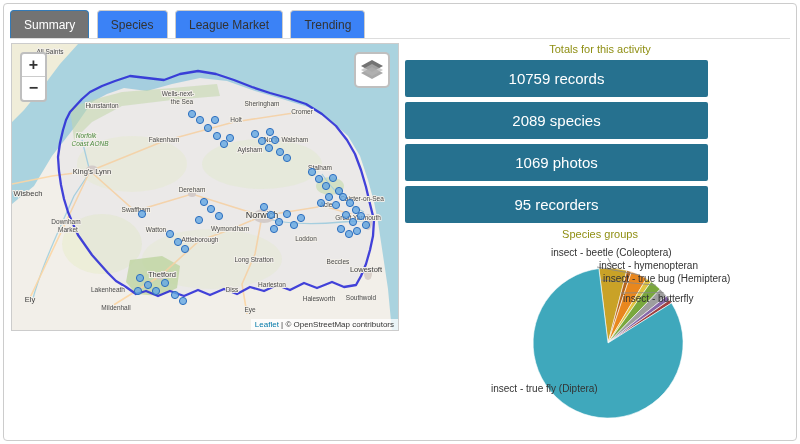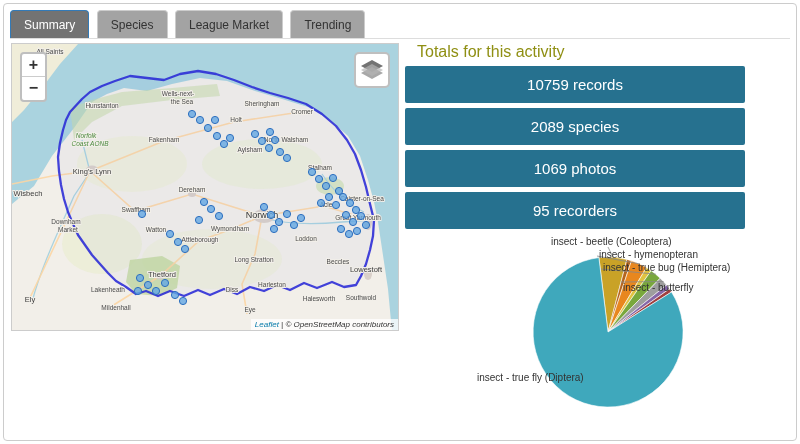--- a/index.html
+++ b/index.html
@@ -1,42 +1,42 @@
 <!DOCTYPE html>
 <html><head>
 <meta charset="utf-8">
 <style>
   * { box-sizing: border-box; margin: 0; padding: 0; }
   html,body { width:800px; height:444px; background:#fff; font-family:"Liberation Sans","DejaVu Sans",sans-serif; overflow:hidden; }
   #wrapper { position:absolute; left:3px; top:3px; width:794px; height:438px; border:1px solid #ccc; border-radius:4px; background:#fff; }
 
   
   #tabbar { position:absolute; left:6px; right:6px; top:6px; height:29px; border-bottom:1px solid #ddd; }
-  .tab { display:inline-block; font-size:12px; padding:7px 13px 6px; margin-right:3px; border:1px solid #ccc; border-bottom:none; border-radius:4px 4px 0 0; background:#a3a3a3; color:#333; cursor:pointer; position:relative; top:0px; }
+  .tab { display:inline-block; font-size:12px; padding:7px 13px 6px; margin-right:3px; border:1px solid #ccc; border-bottom:none; border-radius:4px 4px 0 0; background:#3b82f6; color:#333; cursor:pointer; position:relative; top:0px; }
   .tab.active { background:#737373; border-color:#337ab7; color:#fff; }
 
   
   #map { position:absolute; left:7px; top:39px; width:388px; height:288px; border:1px solid #ccc; background:#f2efe9; overflow:hidden; }
   #map-svg { position:absolute; left:0; top:0; }
   .pl-sm { font-size:6.5px; fill:#4a4a4a; }
   .pl-md { font-size:7.5px; fill:#3c3c3c; }
   .pl-lg { font-size:9px; fill:#333; }
   .pl-aonb { font-size:6.5px; font-style:italic; fill:#4c8a3f; }
   .pl { text-anchor:middle; paint-order:stroke; stroke:#f2efe9; stroke-width:2px; font-family:"Liberation Sans","DejaVu Sans",sans-serif; }
   #zoomctl { position:absolute; left:8px; top:8px; width:27px; border:2px solid rgba(0,0,0,0.25); border-radius:4px; background:#fff; z-index:5; }
   .zbtn { width:23px; height:23px; line-height:22px; text-align:center; font-size:16px; font-weight:bold; color:#333; cursor:pointer; }
   .zbtn:first-child { border-bottom:1px solid #ccc; }
   #layersctl { position:absolute; right:8px; top:8px; width:36px; height:36px; border:2px solid rgba(0,0,0,0.25); border-radius:5px; background:#fff; z-index:5; display:flex; align-items:center; justify-content:center; cursor:pointer; }
-  #attribution { position:absolute; right:0; bottom:0; background:rgba(255,255,255,0.75); font-size:8px; color:#333; padding:1px 4px; z-index:5;font-style:italic; }
+  #attribution { position:absolute; right:0; bottom:0; background:rgba(255,255,255,0.75); font-size:8px; color:#333; padding:1px 4px; z-index:5; }
   #attribution a { color:#0078a8; text-decoration:none; }
 
   
   #rightpanel { position:absolute; left:399px; top:37px; width:380px; bottom:2px; }
-  .panel-heading { font-size:16px; color:#8f8f13; margin:2px 0 5px 14px; }
-  .statbox { width:340px; height:37px; margin:0 7px 5px 2px; background:#26718f; border-radius:2px; color:#fff; font-size:15px; text-align:center; line-height:37px; }
+  .panel-heading { font-size:11px; color:#8f8f13; margin:2px 0 5px 14px;text-align:center; }
+  .statbox { width:303px; height:37px; margin:0 7px 5px 2px; background:#26718f; border-radius:2px; color:#fff; font-size:15px; text-align:center; line-height:37px; }
   #piewrap { position:relative; width:380px; height:205px; margin-top:3px; }
   #pie-svg { position:absolute; left:0; top:0; }
   .pie-label { position:absolute; font-size:10px; color:#333; white-space:nowrap; }
 </style>
 </head>
 <body>
 
 <div id="wrapper">
 
   <div id="tabbar">
@@ -199,37 +199,38 @@
       <a href="#">Leaflet</a><span> | © OpenStreetMap contributors</span>
     </div>
   </div>
 
   <div id="rightpanel">
     <div class="panel-heading">Totals for this activity</div>
     <div class="statbox">10759 records</div>
     <div class="statbox">2089 species</div>
     <div class="statbox">1069 photos</div>
     <div class="statbox">95 recorders</div>
+    <div class="panel-heading">Species groups</div>
     <div id="piewrap">
       <svg id="pie-svg" width="380" height="205" viewBox="0 0 380 205">
           <path d="M205,98 L195.9,23.6 A75,75 0 0 1 223.9,25.4 Z" fill="#c9a227" stroke="#fff" stroke-width="0.6"></path>
           <path d="M205,98 L223.9,25.4 A75,75 0 0 1 228.4,26.8 Z" fill="#b5651d" stroke="#fff" stroke-width="0.6"></path>
           <path d="M205,98 L228.4,26.8 A75,75 0 0 1 243.4,33.6 Z" fill="#e8871e" stroke="#fff" stroke-width="0.6"></path>
           <path d="M205,98 L243.4,33.6 A75,75 0 0 1 248.1,36.7 Z" fill="#e0c341" stroke="#fff" stroke-width="0.6"></path>
           <path d="M205,98 L248.1,36.7 A75,75 0 0 1 257.2,44.2 Z" fill="#79a83c" stroke="#fff" stroke-width="0.6"></path>
           <path d="M205,98 L257.2,44.2 A75,75 0 0 1 263.5,51.1 Z" fill="#9e9e9e" stroke="#fff" stroke-width="0.6"></path>
           <path d="M205,98 L263.5,51.1 A75,75 0 0 1 266.4,54.9 Z" fill="#8667a8" stroke="#fff" stroke-width="0.6"></path>
           <path d="M205,98 L266.4,54.9 A75,75 0 0 1 268.5,58.0 Z" fill="#a04040" stroke="#fff" stroke-width="0.6"></path>
           <path d="M205,98 L268.5,58.0 A75,75 0 1 1 195.9,23.6 Z" fill="#3fa8bc" stroke="#fff" stroke-width="0.6"></path>
           <line x1="210.0" y1="23.2" x2="205" y2="13" stroke="#888" stroke-width="0.8"></line>
           <line x1="236.1" y1="29.8" x2="194" y2="22" stroke="#888" stroke-width="0.8"></line>
           <line x1="252.8" y1="40.2" x2="198" y2="35" stroke="#888" stroke-width="0.8"></line>
           <line x1="260.5" y1="47.5" x2="218" y2="48" stroke="#888" stroke-width="0.8"></line>
         </svg>
       <div class="pie-label" style="left:148px; top:2px;">insect - beetle (Coleoptera)</div>
       <div class="pie-label" style="left:196px; top:15px;">insect - hymenopteran</div>
       <div class="pie-label" style="left:200px; top:28px;">insect - true bug (Hemiptera)</div>
       <div class="pie-label" style="left:220px; top:48px;">insect - butterfly</div>
-      <div class="pie-label" style="left:74px; top:138px;">insect - true fly (Diptera)</div>
+      <div class="pie-label" style="left:88px; top:138px;">insect - true fly (Diptera)</div>
     </div>
   </div>
 
 </div>
 
 </body></html>

